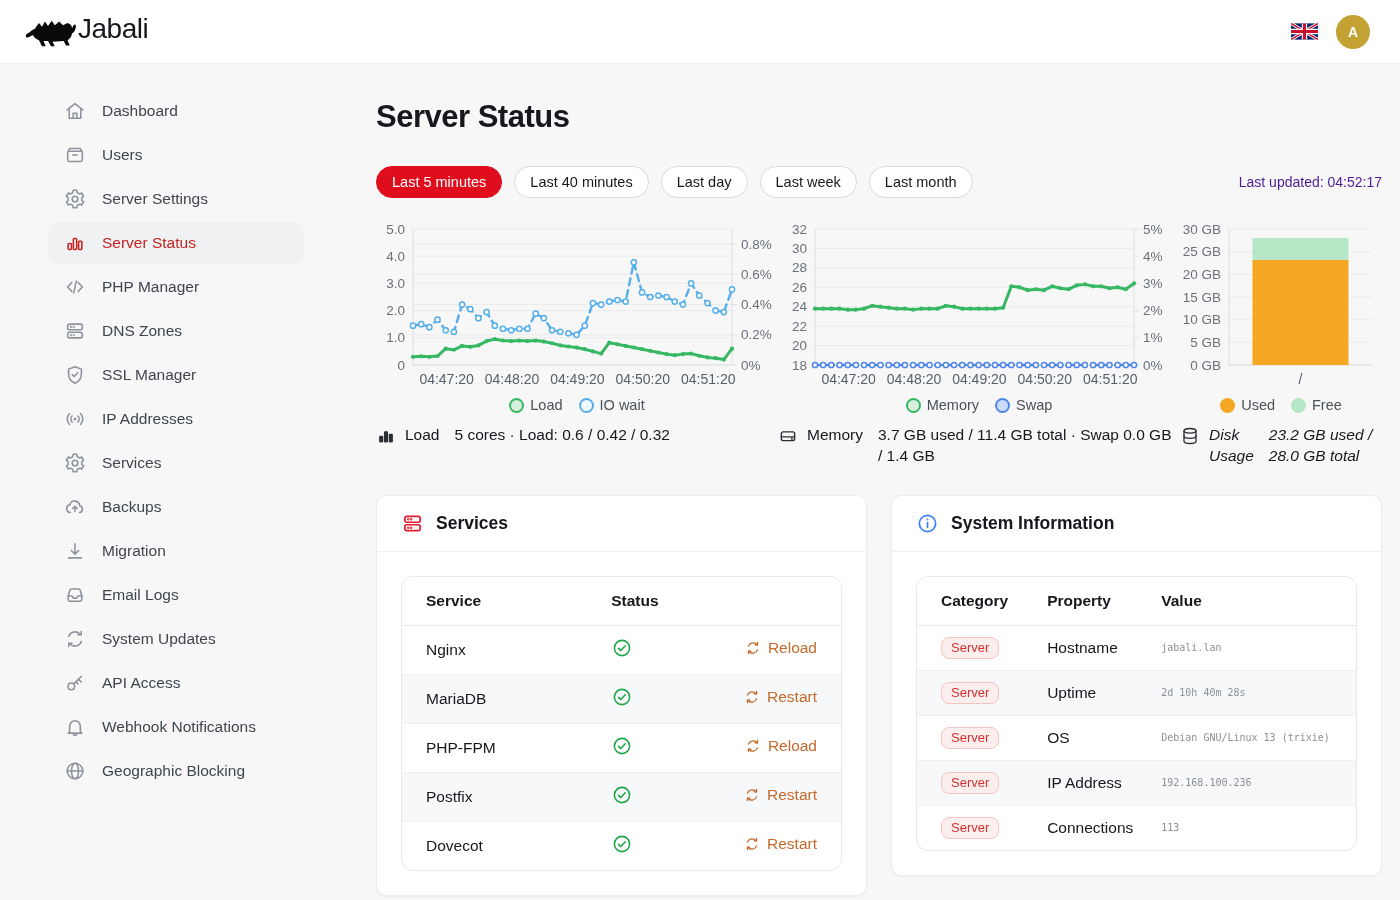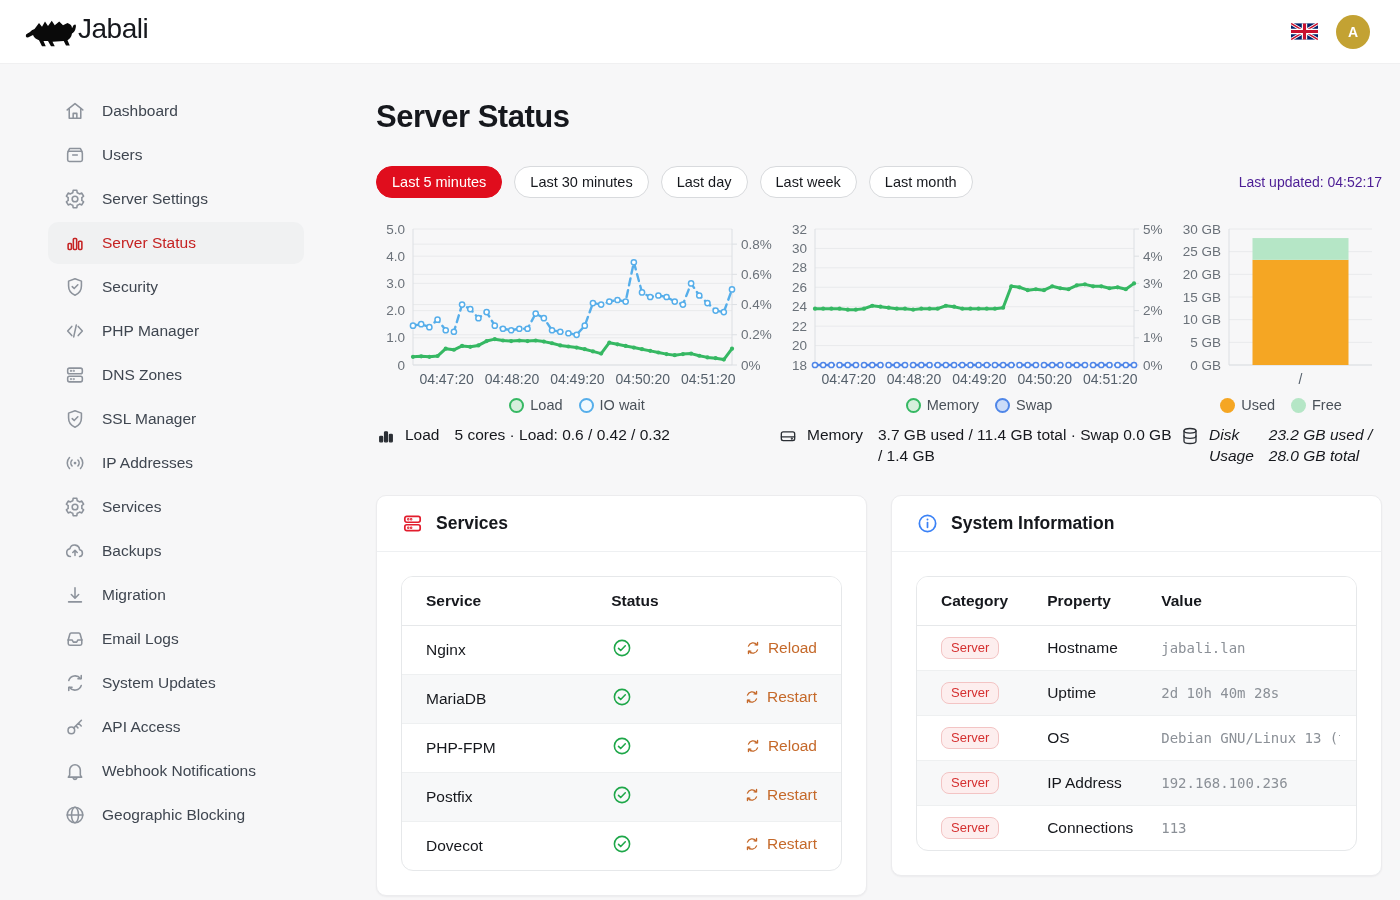--- a/index.html
+++ b/index.html
@@ -57,21 +57,21 @@
   table { width:100%; border-collapse:collapse; font-size:15.5px; table-layout:fixed; }
   thead th { text-align:left; font-weight:bold; padding:15px 16px; border-bottom:1px solid #e6e8ea; background:#fff; }
   tbody td { padding:11px 16px; border-bottom:1px solid #eef0f1; }
   tbody tr:nth-child(even) { background:#f7f8f9; }
   tbody tr:last-child td { border-bottom:none; }
   th:first-child, td:first-child { padding-left:24px; }
   .act { color:#c5692a; display:inline-flex; gap:7px; align-items:center; cursor:pointer; font-size:15.5px; }
   td.actcell { text-align:right; padding-right:24px; }
   .badge { background:#fdeeee; color:#d53030; border:1px solid #f3c4c4; padding:2.5px 9px;
            border-radius:8px; font-size:13px; display:inline-block; }
-  .mono { font-family:"DejaVu Sans Mono",monospace; color:#8b9097; font-size:14px;
+  .mono { font-family:"DejaVu Sans Mono",monospace; color:#8b9097; font-size:10px;
           white-space:nowrap; overflow:hidden; display:block; }
   svg text { font-family:"Liberation Sans",sans-serif; }
 </style>
 </head>
 <body>
 
 <header class="topbar">
   <div class="brand">
     <svg width="54" height="38" viewBox="0 0 72 48" fill="#0a0a0a" aria-hidden="true">
       <path d="M14 20 L20 12 L24 17 L28 10 L32 16 L37 9 L41 15 L47 10 L52 15 L58 12 Q64 14 64 19 L66 15 Q70 12 69 18 Q68 24 64 26 Q63 32 58 35 L61 42 L56 42 L53 36 L38 37 L41 43 L36 43 L32 36 L26 36 L29 43 L24 43 L20 35 Q14 33 12 28 L6 31 Q1 32 3 27 L8 24 Q10 21 14 20 Z"></path>
@@ -118,27 +118,20 @@
       <div class="side-item active">
      <svg width="22" height="22" viewBox="0 0 24 24" fill="none" stroke="currentColor" stroke-width="1.7" stroke-linecap="round" stroke-linejoin="round">
           <rect x="4.5" y="12.5" width="3.6" height="6.5" rx="1"></rect>
           <rect x="10.2" y="7" width="3.6" height="12" rx="1"></rect>
           <rect x="15.9" y="10" width="3.6" height="9" rx="1"></rect>
         </svg>
      <span>Server Status</span>
    </div>
       <div class="side-item">
      <svg width="22" height="22" viewBox="0 0 24 24" fill="none" stroke="currentColor" stroke-width="1.7" stroke-linecap="round" stroke-linejoin="round">
-          <path d="M12 3l7 2.6V11c0 4.8-2.9 8.3-7 9.9-4.1-1.6-7-5.1-7-9.9V5.6z"></path>
-          <path d="M9 11.6l2.1 2.1 4-4.2"></path>
-        </svg>
-     <span>Security</span>
-   </div>
-      <div class="side-item">
-     <svg width="22" height="22" viewBox="0 0 24 24" fill="none" stroke="currentColor" stroke-width="1.7" stroke-linecap="round" stroke-linejoin="round">
           <path d="M8.5 7 4 12l4.5 5"></path>
           <path d="M15.5 7 20 12l-4.5 5"></path>
           <path d="M13.4 5.5l-2.8 13"></path>
         </svg>
      <span>PHP Manager</span>
    </div>
       <div class="side-item">
      <svg width="22" height="22" viewBox="0 0 24 24" fill="none" stroke="currentColor" stroke-width="1.7" stroke-linecap="round" stroke-linejoin="round">
           <rect x="4" y="4.5" width="16" height="6.2" rx="2"></rect>
           <rect x="4" y="13.3" width="16" height="6.2" rx="2"></rect>
@@ -224,21 +217,21 @@
      <span>Geographic Blocking</span>
    </div>
     </nav>
 
   <main class="main">
     <h1>Server Status</h1>
 
     <div class="range-row">
       <span id="range-buttons" style="display:flex">
           <button class="pill active">Last 5 minutes</button>
-          <button class="pill">Last 30 minutes</button>
+          <button class="pill">Last 40 minutes</button>
           <button class="pill">Last day</button>
           <button class="pill">Last week</button>
           <button class="pill">Last month</button>
         </span>
       <span class="last-updated">Last updated: 04:52:17</span>
     </div>
 
     <div class="charts-row">
       <div class="chart-col w1" id="chart-0"><svg width="402" height="172">
             <line x1="37" x2="356" y1="146" y2="146" stroke="#e9eaec"></line>

